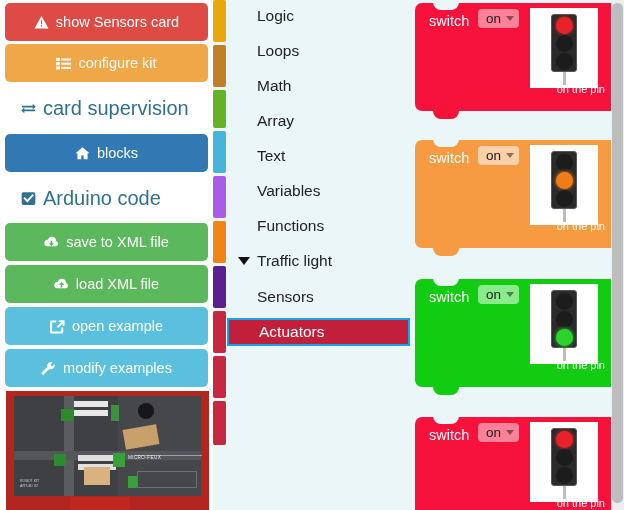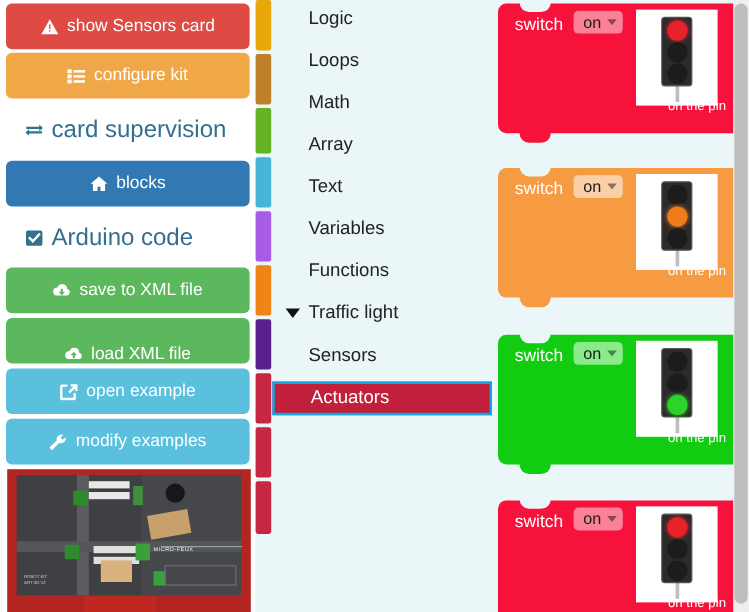--- a/index.html
+++ b/index.html
@@ -211,21 +211,21 @@
       </div>
       <div class="side-btn" style="top: 223px; background: rgb(92, 184, 92); color: rgb(255, 255, 255);">
         <span class="side-ico">
           <svg width="15" height="15" viewBox="0 0 16 16" fill="currentColor">
             <path d="M12.8 6.3A4.4 4.4 0 0 0 4.2 5 3.4 3.4 0 0 0 3.5 12h9.1a2.9 2.9 0 0 0 .2-5.7z"></path>
             <path fill="#5cb85c" d="M8.9 6.1H7.1v2.6H5.2L8 11.9l2.8-3.2H8.9z"></path>
           </svg>
         </span>
         <span>save to XML file</span>
       </div>
-      <div class="side-btn" style="top: 265px; background: rgb(92, 184, 92); color: rgb(255, 255, 255); align-items: flex-end;">
+      <div class="side-btn" style="top: 265px; background: rgb(92, 184, 92); color: rgb(255, 255, 255);">
         <span class="side-ico">
           <svg width="15" height="15" viewBox="0 0 16 16" fill="currentColor">
             <path d="M12.8 6.3A4.4 4.4 0 0 0 4.2 5 3.4 3.4 0 0 0 3.5 12h9.1a2.9 2.9 0 0 0 .2-5.7z"></path>
             <path fill="#5cb85c" d="M8 5.4L5.2 8.6h1.9v2.6h1.8V8.6h1.9z"></path>
           </svg>
         </span>
         <span>load XML file</span>
       </div>
       <div class="side-btn" style="top: 307px; background: rgb(91, 192, 222); color: rgb(255, 255, 255);">
         <span class="side-ico">

